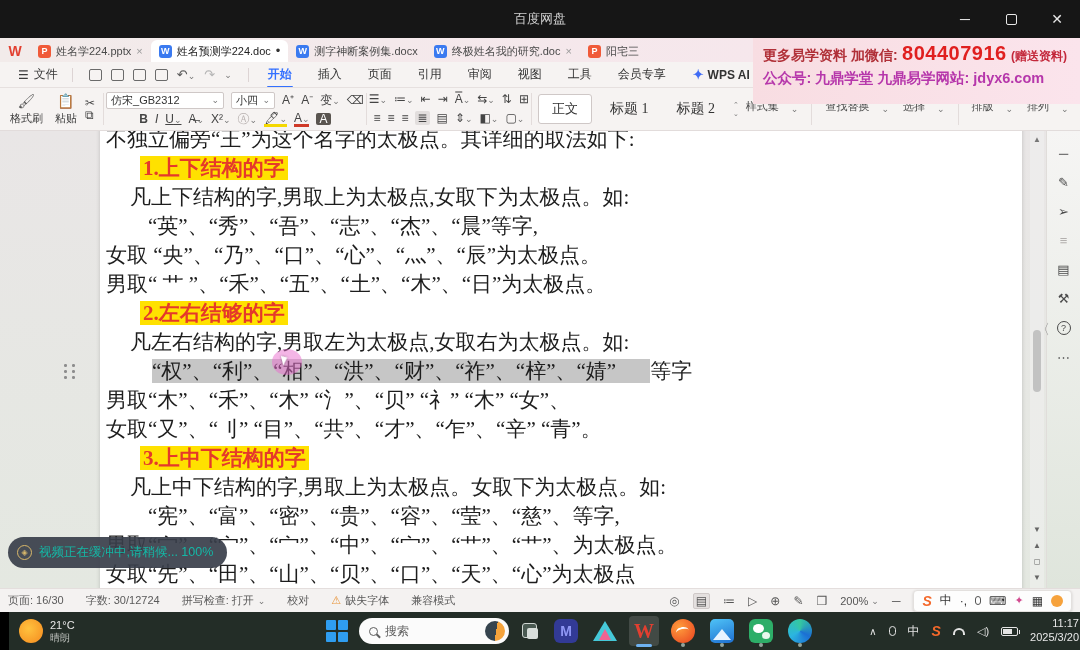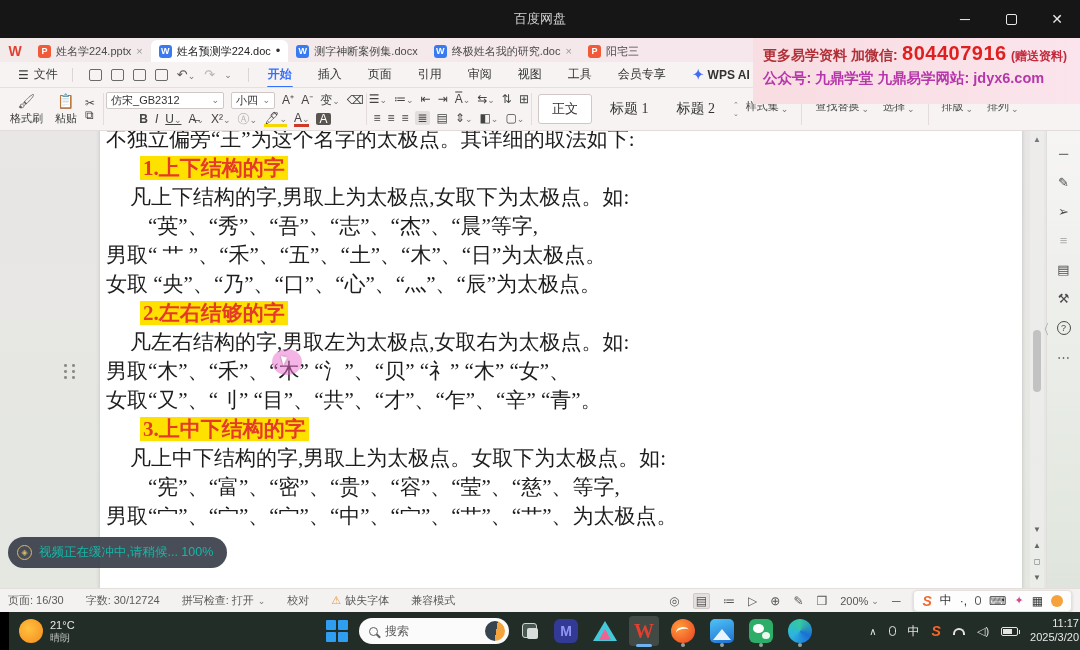--- a/index.html
+++ b/index.html
@@ -67,21 +67,21 @@
   .combo.fsize { width:44px; }
   .ticon { color:#444; font-size:12px; line-height:1; }
   .ticon.dim { color:#b9b2b1; }
   .ticon.active-bg { background:#e2dedd; border-radius:2px; padding:1px 2px; }
   .uA { text-decoration:underline; }
   .hlA { border-bottom:3px solid #f4d800; }
   .fcA { border-bottom:3px solid #cf3a28; }
   .boxA { background:#5a5550; color:#fff; border-radius:2px; padding:0 3px; }
   .stylechip { border:1px solid #cfc8c7; background:#fff; border-radius:3px; height:30px; min-width:54px; display:flex; align-items:center; justify-content:center; font-size:13px; color:#333; padding:0 10px; margin-right:8px; font-family:"Liberation Serif",serif; }
   .stylechip.plain { border:none; background:transparent; font-size:14px; }
-  .smalldrop { display:flex; align-items:flex-end; padding-bottom:5px; gap:2px; font-size:11px; color:#4a4a4a; margin:0 7px; }
+  .smalldrop { display:flex; align-items:flex-end; padding-bottom:5px; gap:12px; font-size:11px; color:#4a4a4a; margin:0 7px; }
   .updown { display:flex; flex-direction:column; font-size:7px; color:#777; justify-content:center; gap:1px; }
 
   
   .docarea { position:absolute; top:93px; left:0; width:1080px; height:457px; background:linear-gradient(180deg,#e9e6e6,#e4e8e1); overflow:hidden; }
   .page { position:absolute; left:100px; top:-13px; width:922px; height:640px; background:#ffffff; box-shadow:0 0 4px rgba(0,0,0,.18); padding-top:7px; }
   .dline { height:29px; line-height:29px; font-family:"Liberation Serif",serif; font-size:21px; color:#1d1d1d; white-space:nowrap; }
   .ind-0 { margin-left:6px; }
   .ind-f { margin-left:30px; }
   .ind-h { margin-left:40px; }
   .ind-q { margin-left:48px; }
@@ -369,30 +369,32 @@
         </div>
       </div>
     </div>
 
     <div class="docarea">
       <div class="page">
         <div class="dline ind-0"><span>不独立偏旁“王”为这个名字的太极点。其详细的取法如下:</span></div>
         <div class="dline heading ind-h"><span>1.上下结构的字</span></div>
         <div class="dline ind-f"><span>凡上下结构的字,男取上为太极点,女取下为太极点。如:</span></div>
         <div class="dline ind-q"><span>“英”、“秀”、“吾”、“志”、“杰”、“晨”等字,</span></div>
+        <div class="dline ind-0"><span>女取 “央”、“乃”、“口”、“心”、“灬”、“辰”为太极点。</span></div>
         <div class="dline ind-0"><span>男取“ 艹 ”、“禾”、“五”、“土”、“木”、“日”为太极点。</span></div>
-        <div class="dline ind-0"><span>女取 “央”、“乃”、“口”、“心”、“灬”、“辰”为太极点。</span></div>
         <div class="dline heading ind-h"><span>2.左右结够的字</span></div>
         <div class="dline ind-f"><span>凡左右结构的字,男取左为太极点,女取右为太极点。如:</span></div>
+        <div class="dline ind-s"><span class="selspan">“权”、“利”、“相”、“洪”、“财”、“祚”、“梓”、“婧”</span><span>等字</span></div>
         <div class="dline ind-0"><span>男取“木”、“禾”、“木” “氵”、“贝” “礻” “木” “女”、</span></div>
         <div class="dline ind-0"><span>女取“又”、“刂” “目”、“共”、“才”、“乍”、“辛” “青”。</span></div>
         <div class="dline heading ind-h"><span>3.上中下结构的字</span></div>
         <div class="dline ind-f"><span>凡上中下结构的字,男取上为太极点。女取下为太极点。如:</span></div>
         <div class="dline ind-q"><span>“宪”、“富”、“密”、“贵”、“容”、“莹”、“慈”、等字,</span></div>
         <div class="dline ind-0"><span>男取“宀”、“宀”、“宀”、“中”、“宀”、“艹”、“艹”、为太极点。</span></div>
+        <div class="dline ind-0"><span>女取“先”、“田”、“山”、“贝”、“口”、“天”、“心”为太极点</span></div>
       </div>
 
       <div class="drag-handle">
         <i></i>
           <i></i>
           <i></i>
           <i></i>
           <i></i>
           <i></i>
       </div>

